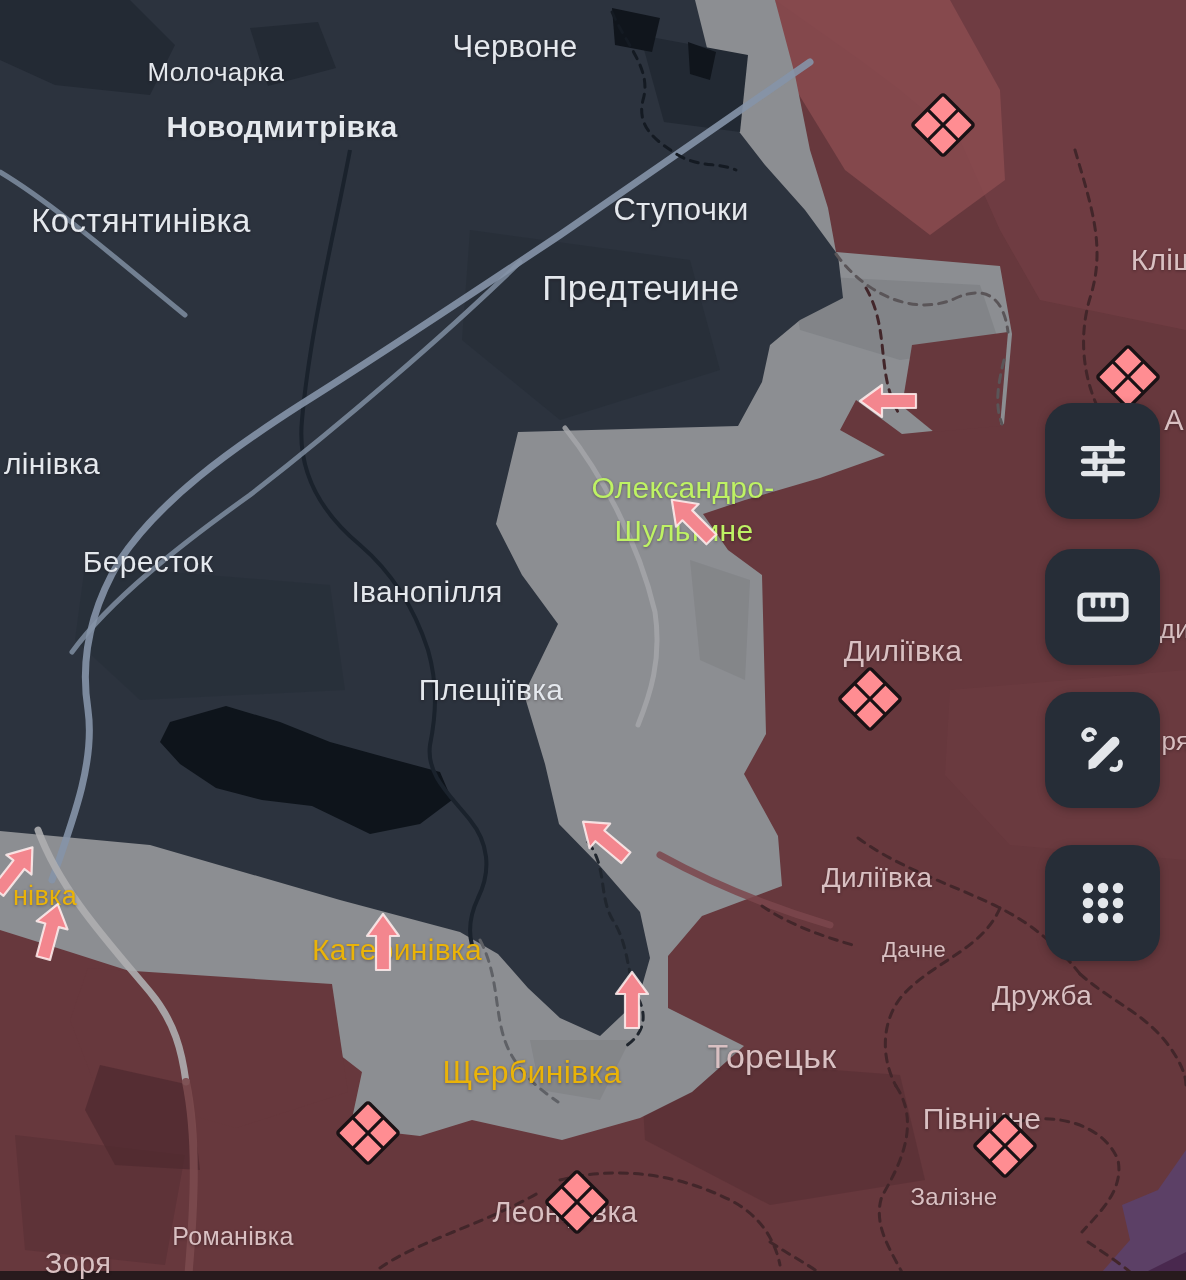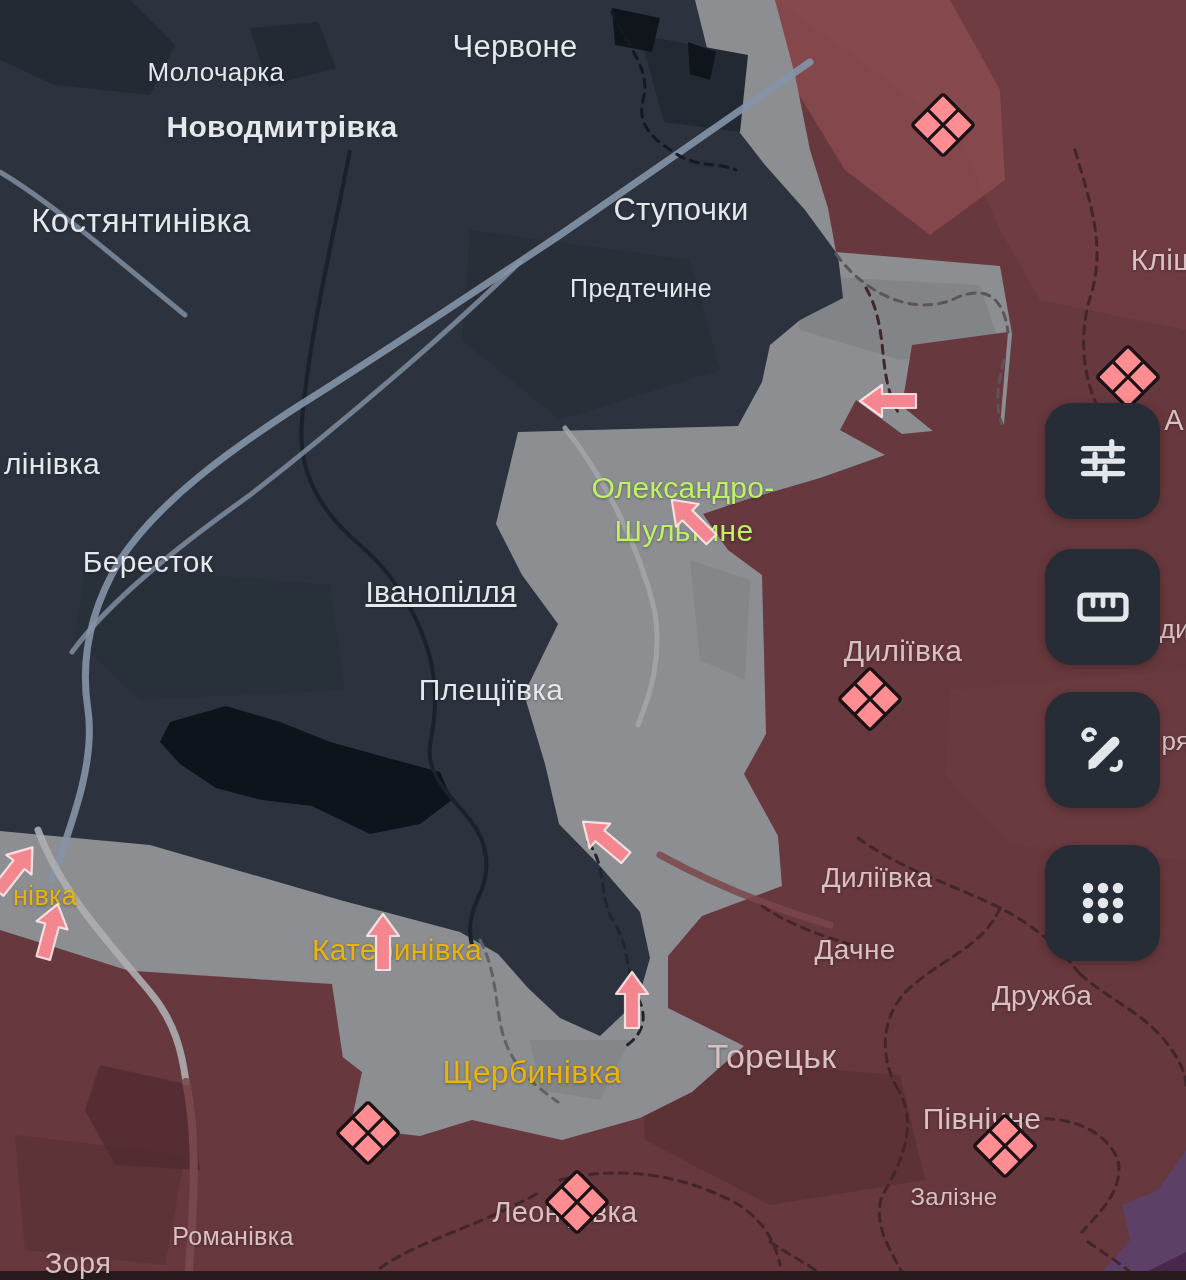--- a/index.html
+++ b/index.html
@@ -115,31 +115,31 @@
 
     <rect x="0" y="1271" width="1186" height="9" fill="#281a1d"></rect>
   </svg>
 
   <div id="labels-layer">
       <div class="map-label tone-navy" style="font-size: 31px; left: 515px; top: 47px;">Червоне</div>
       <div class="map-label tone-navy" style="font-size: 26px; left: 216px; top: 72px;">Молочарка</div>
       <div class="map-label tone-navy" style="font-size: 30px; left: 282px; top: 127px; font-weight: bold;">Новодмитрівка</div>
       <div class="map-label tone-navy" style="font-size: 33px; left: 141px; top: 221px;">Костянтинівка</div>
       <div class="map-label tone-navy" style="font-size: 31px; left: 681px; top: 210px;">Ступочки</div>
-      <div class="map-label tone-navy" style="font-size: 25px; left: 641px; top: 288px; text-align: center;">Предтечине</div>
+      <div class="map-label tone-navy" style="font-size: 35px; left: 641px; top: 288px; text-align: center;">Предтечине</div>
       <div class="map-label tone-red" style="font-size: 30px; left: 1168px; top: 260px;">Кліщі</div>
       <div class="map-label tone-navy" style="font-size: 30px; left: 52px; top: 464px;">лінівка</div>
       <div class="map-label tone-navy" style="font-size: 30px; left: 148px; top: 562px;">Бересток</div>
-      <div class="map-label tone-navy" style="font-size: 30px; left: 441px; top: 592px; text-decoration: underline;">Іванопілля</div>
+      <div class="map-label tone-navy" style="font-size: 30px; left: 427px; top: 592px;">Іванопілля</div>
       <div class="map-label tone-pink" style="font-size: 30px; left: 683px; top: 488px;">Олександро-</div>
       <div class="map-label tone-pink" style="font-size: 30px; left: 684px; top: 531px;">Шультине</div>
       <div class="map-label tone-navy" style="font-size: 30px; left: 491px; top: 690px;">Плещіївка</div>
       <div class="map-label tone-red" style="font-size: 30px; left: 903px; top: 651px;">Диліївка</div>
       <div class="map-label tone-red" style="font-size: 28px; left: 877px; top: 878px;">Диліївка</div>
-      <div class="map-label tone-red" style="font-size: 28px; left: 855px; top: 950px;">Дачне</div>
+      <div class="map-label tone-red" style="font-size: 22px; left: 914px; top: 950px;">Дачне</div>
       <div class="map-label tone-red" style="font-size: 28px; left: 1042px; top: 996px;">Дружба</div>
       <div class="map-label tone-white" style="font-size: 27px; left: 45px; top: 896px;">нівка</div>
       <div class="map-label tone-white" style="font-size: 30px; left: 397px; top: 950px;">Катеринівка</div>
       <div class="map-label tone-red" style="font-size: 34px; left: 772px; top: 1056px;">Торецьк</div>
       <div class="map-label tone-white" style="font-size: 32px; left: 532px; top: 1072px;">Щербинівка</div>
       <div class="map-label tone-red" style="font-size: 30px; left: 982px; top: 1119px;">Північне</div>
       <div class="map-label tone-red" style="font-size: 24px; left: 954px; top: 1197px;">Залізне</div>
       <div class="map-label tone-red" style="font-size: 29px; left: 565px; top: 1212px;">Леонідівка</div>
       <div class="map-label tone-red" style="font-size: 25px; left: 233px; top: 1236px;">Романівка</div>
       <div class="map-label tone-red" style="font-size: 29px; left: 78px; top: 1263px;">Зоря</div>

